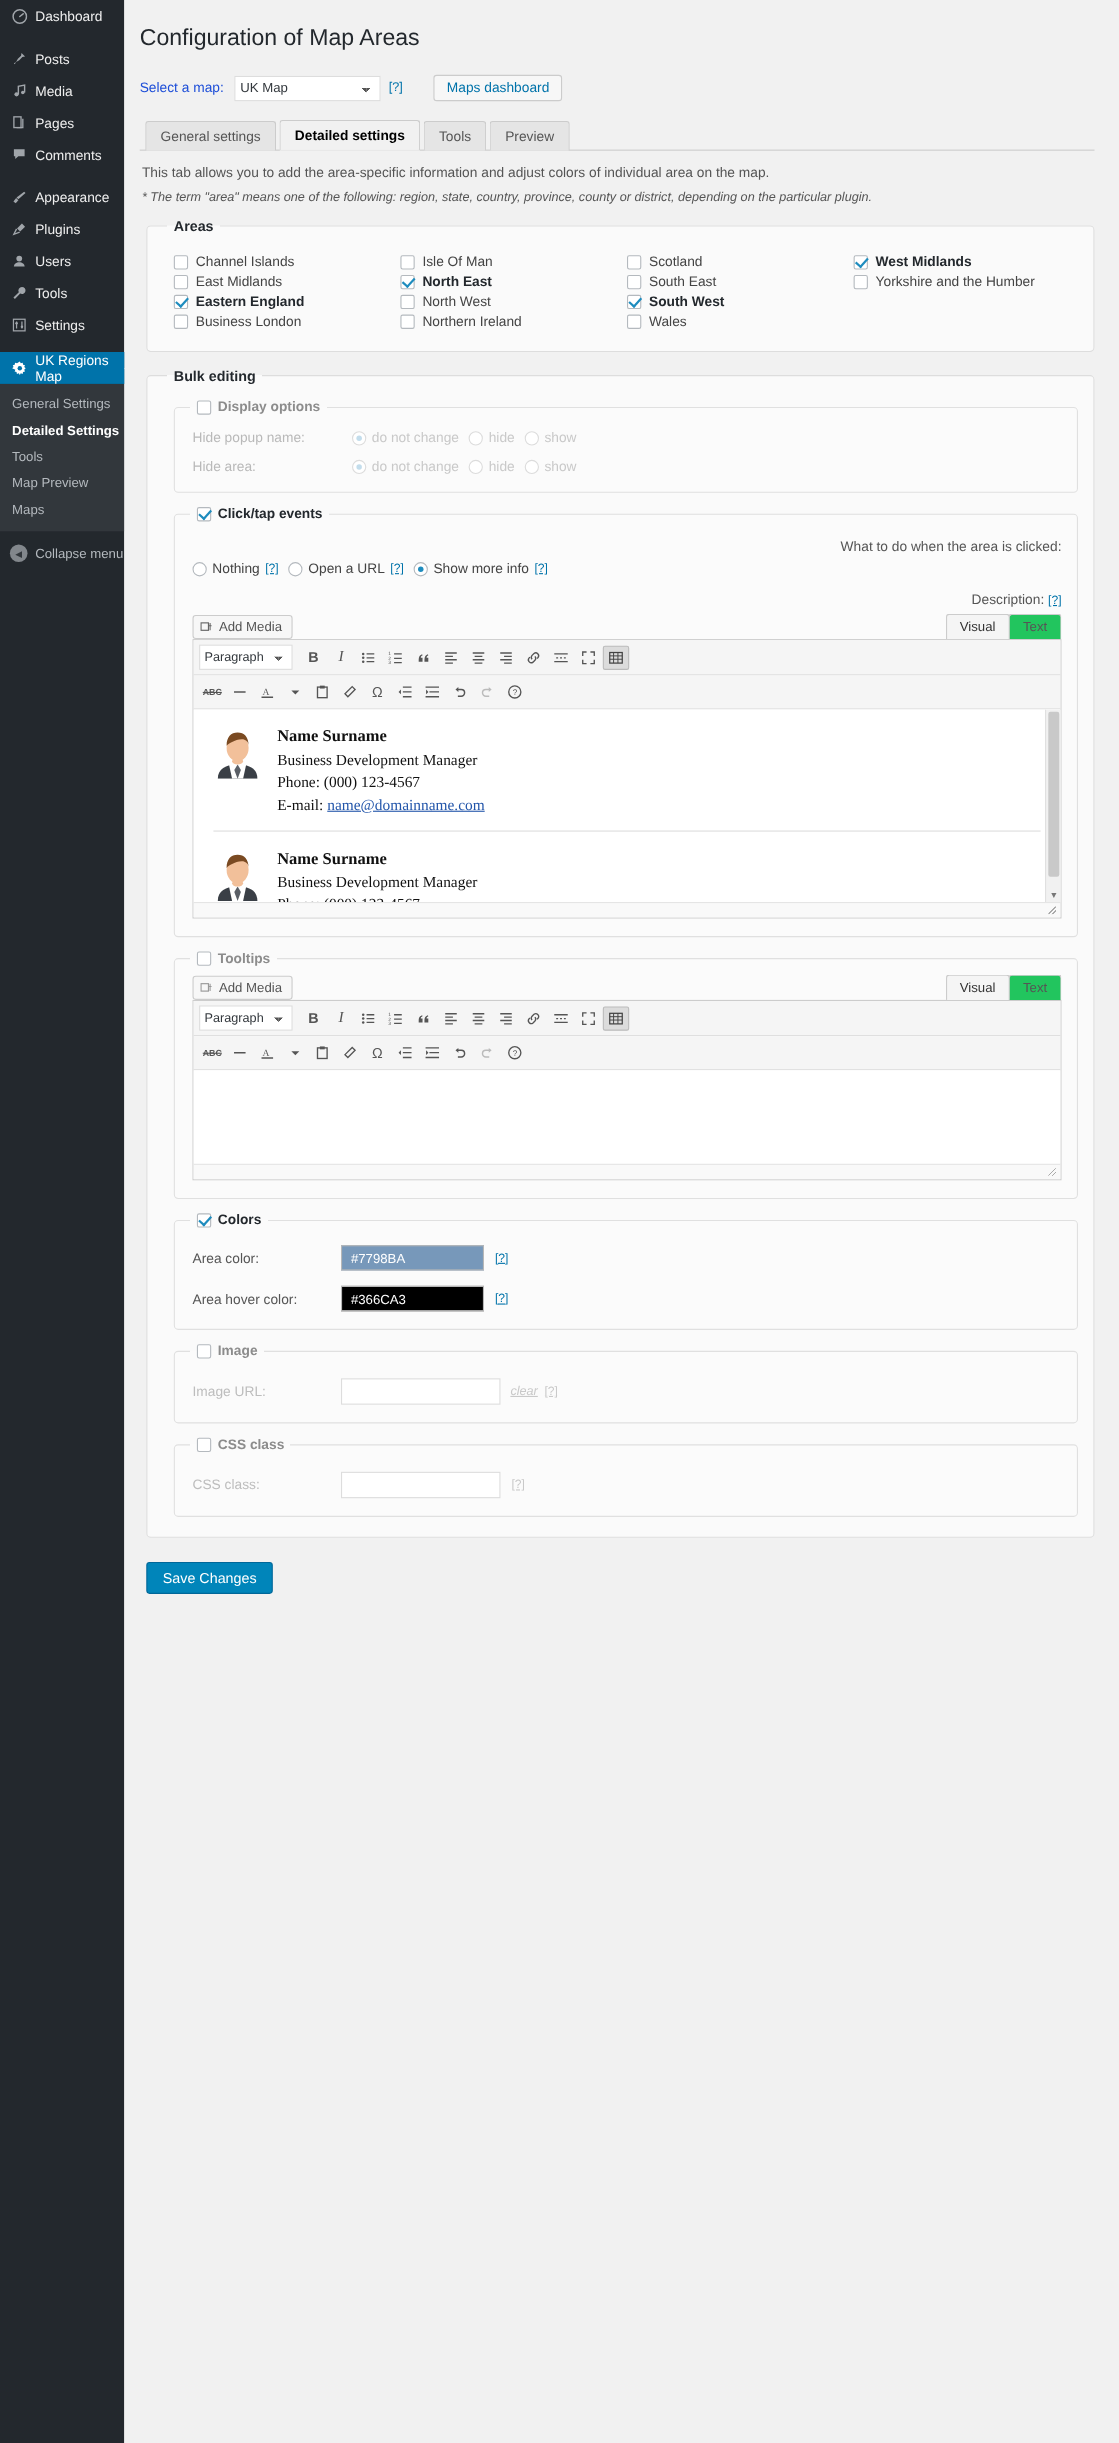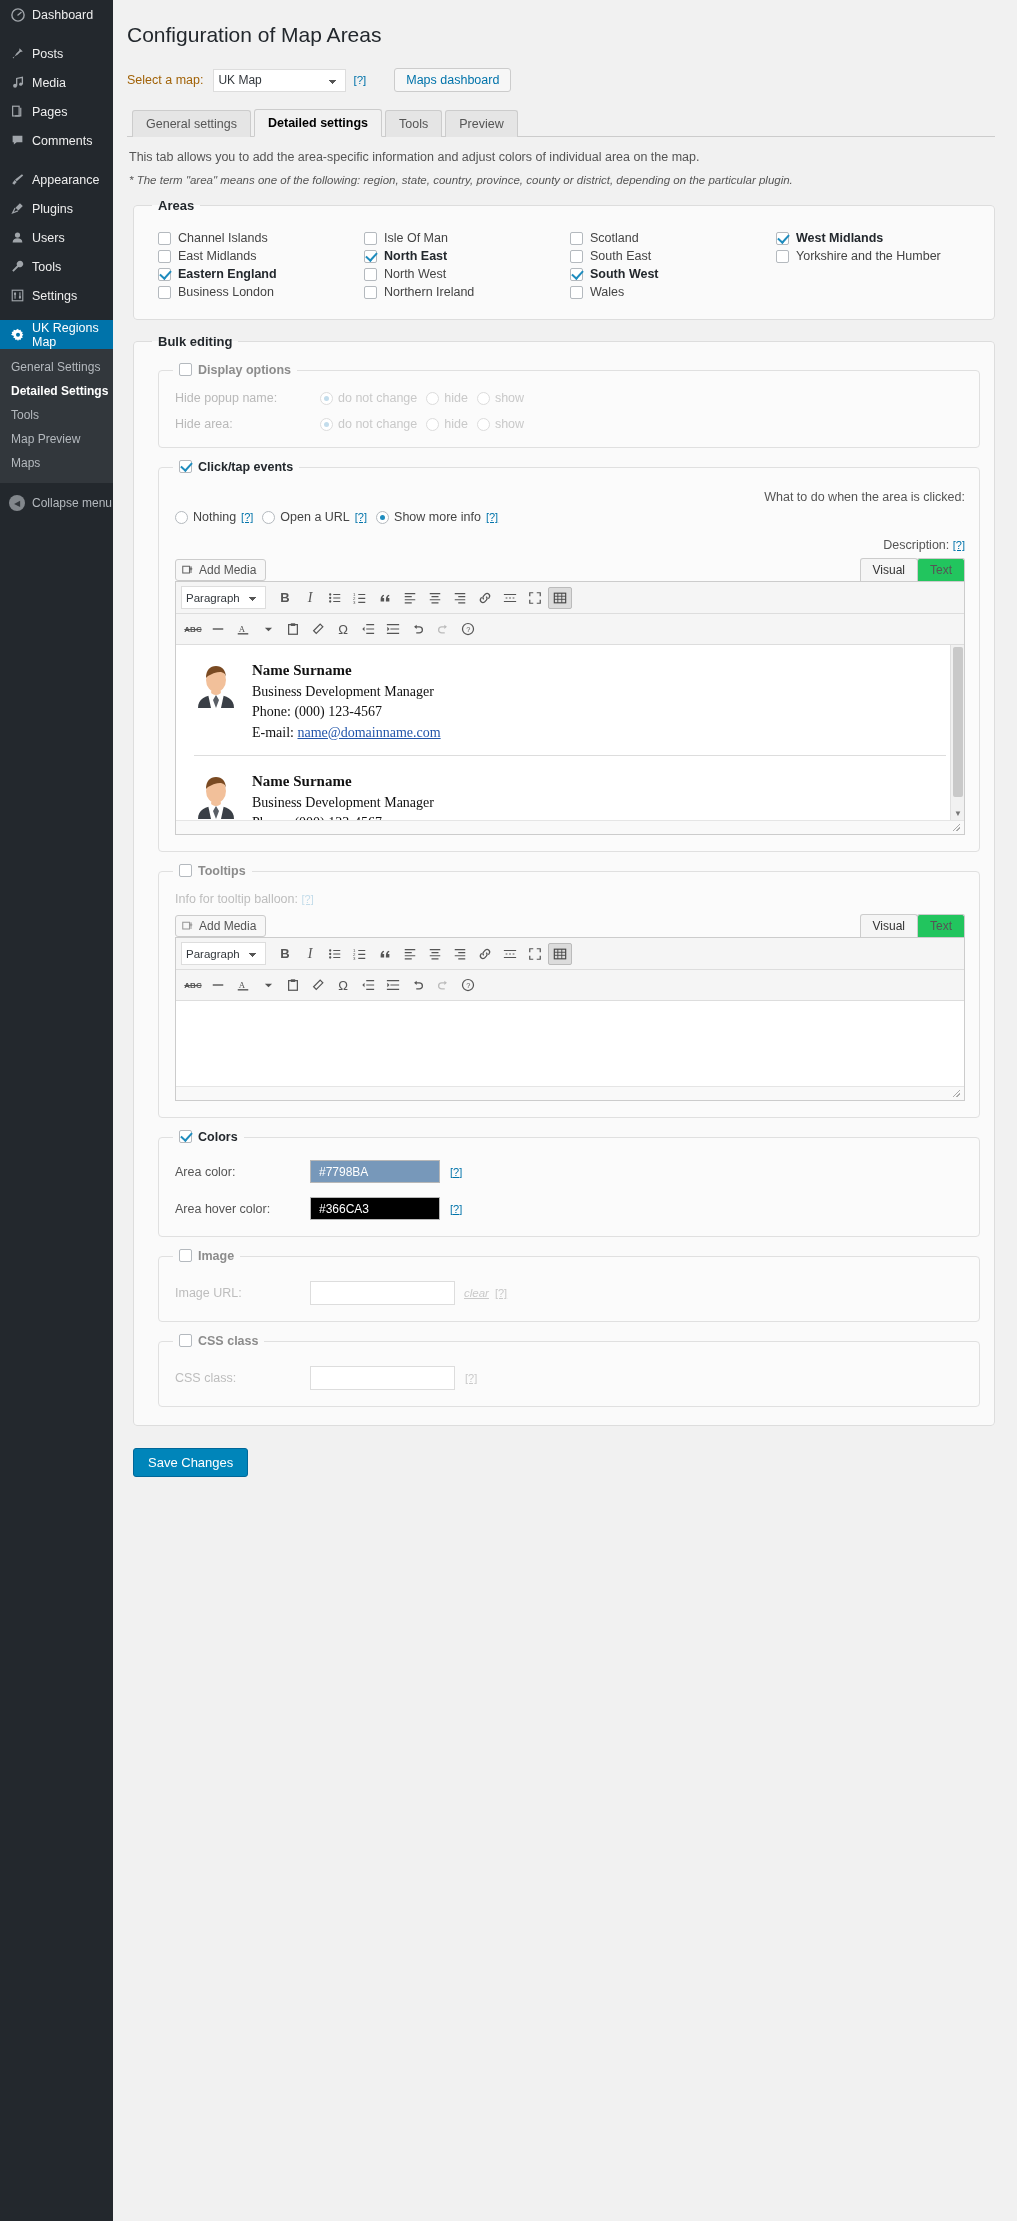--- a/index.html
+++ b/index.html
@@ -57,21 +57,21 @@
     font-size:8px; margin-right:7px;
   }
 
   
   .content { flex:1; padding:14px 22px 0 14px; background:#f1f1f1; }
   h1.page-title {
     font-size:21px; font-weight:400; color:#23282d;
     margin:0 0 16px 0; padding:7px 0 4px 0; line-height:1.3;
   }
   .row-select { display:flex; align-items:center; margin-bottom:16px; }
-  .row-select .lbl { font-size:12.5px; color:#a16207; margin-right:10px; }
+  .row-select .lbl { font-size:12.5px; color:#1d4ed8; margin-right:10px; }
   select.map-select {
     width:133px; height:23px; font-size:12px;
     border:1px solid #ddd; background:#fff; color:#32373c;
     padding:1px 4px; font-family:"Liberation Sans", sans-serif;
     -webkit-appearance:none; appearance:none;
     background-image:linear-gradient(45deg,transparent 50%,#555 50%),linear-gradient(135deg,#555 50%,transparent 50%);
     background-position:calc(100% - 12px) 10px, calc(100% - 8px) 10px;
     background-size:4px 4px, 4px 4px; background-repeat:no-repeat;
   }
   .helplink { color:#0073aa; font-size:11.5px; margin-left:7px; text-decoration:none; }
@@ -110,21 +110,21 @@
   fieldset.box > legend {
     font-size:13px; font-weight:bold; color:#23282d;
     padding:0 6px; margin-left:4px;
   }
   fieldset.inner {
     border:1px solid #e0e0e0; border-radius:4px; background:#fbfbfb;
     margin:0 0 12px 10px; padding:2px 14px 16px 14px;
   }
   fieldset.inner > legend {
     font-size:12.5px; font-weight:bold; color:#23282d;
-    padding:0 6px; display:flex; align-items:flex-start; gap:6px;
+    padding:0 6px; display:flex; align-items:center; gap:6px;
   }
   fieldset.inner.dim { color:#b9b9b9; }
   fieldset.inner.dim legend { color:#8c8c8c; }
 
   
   .cb {
     width:13px;height:13px;border:1px solid #b4b9be;background:#fff;
     border-radius:2px; display:inline-flex; align-items:center;
     justify-content:center; flex:0 0 13px; position:relative;
   }
@@ -744,24 +744,20 @@
             <div class="ed-resize"></div>
           </div>
         </div>
       </fieldset>
 
       <fieldset class="inner dim">
         <legend>
           <span class="cb"></span>
           <span>Tooltips</span>
         </legend>
-        <div class="tip-label">
-          <span>Info for tooltip balloon:</span>
-          <a class="qmark" href="#" style="color:#c3dcea;">[?]</a>
-        </div>
         <div class="editor-wrap">
           <div class="editor-top">
             <button class="btn-media">
               <span>
                 <svg width="12" height="12" viewBox="0 0 16 16">
                     <rect x="1" y="3" width="9" height="9" fill="none" stroke="#999" stroke-width="1.4"></rect>
                     <path d="M12 3v9M13.8 6.5h-3.6M12 4.7v3.6" stroke="#999" stroke-width="1.3"></path>
                   </svg>
               </span>
               <span>Add Media</span>

